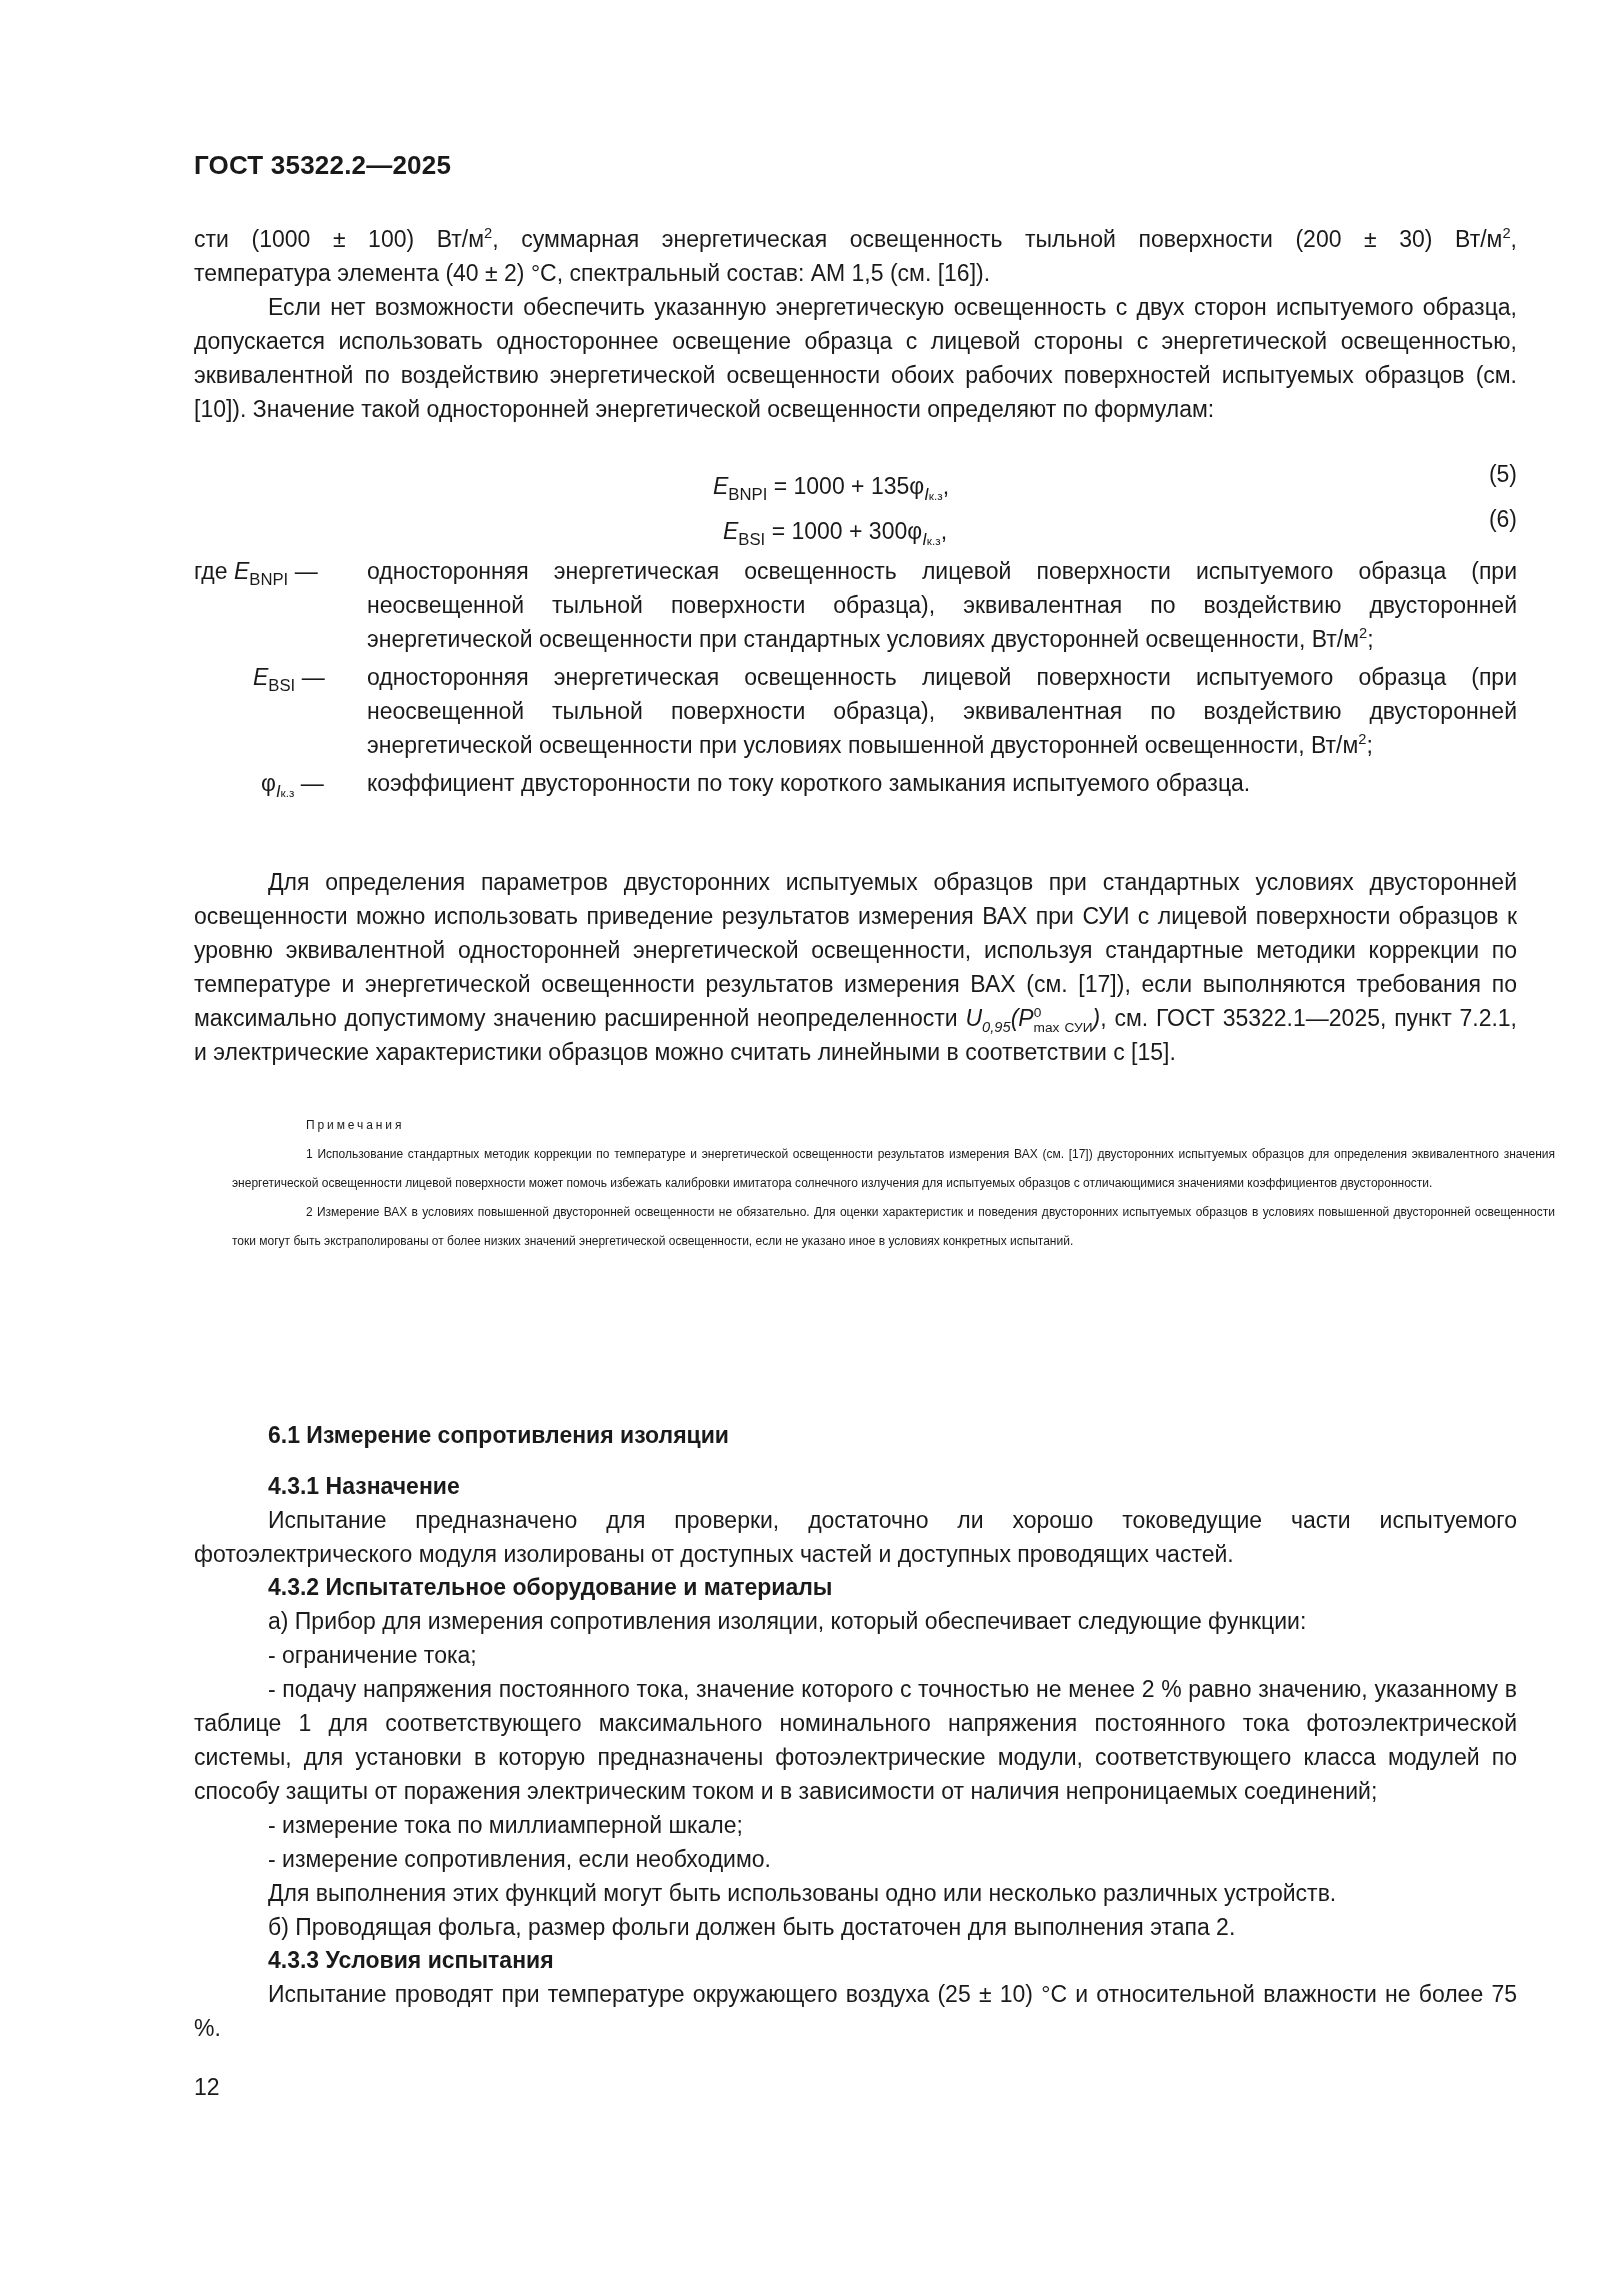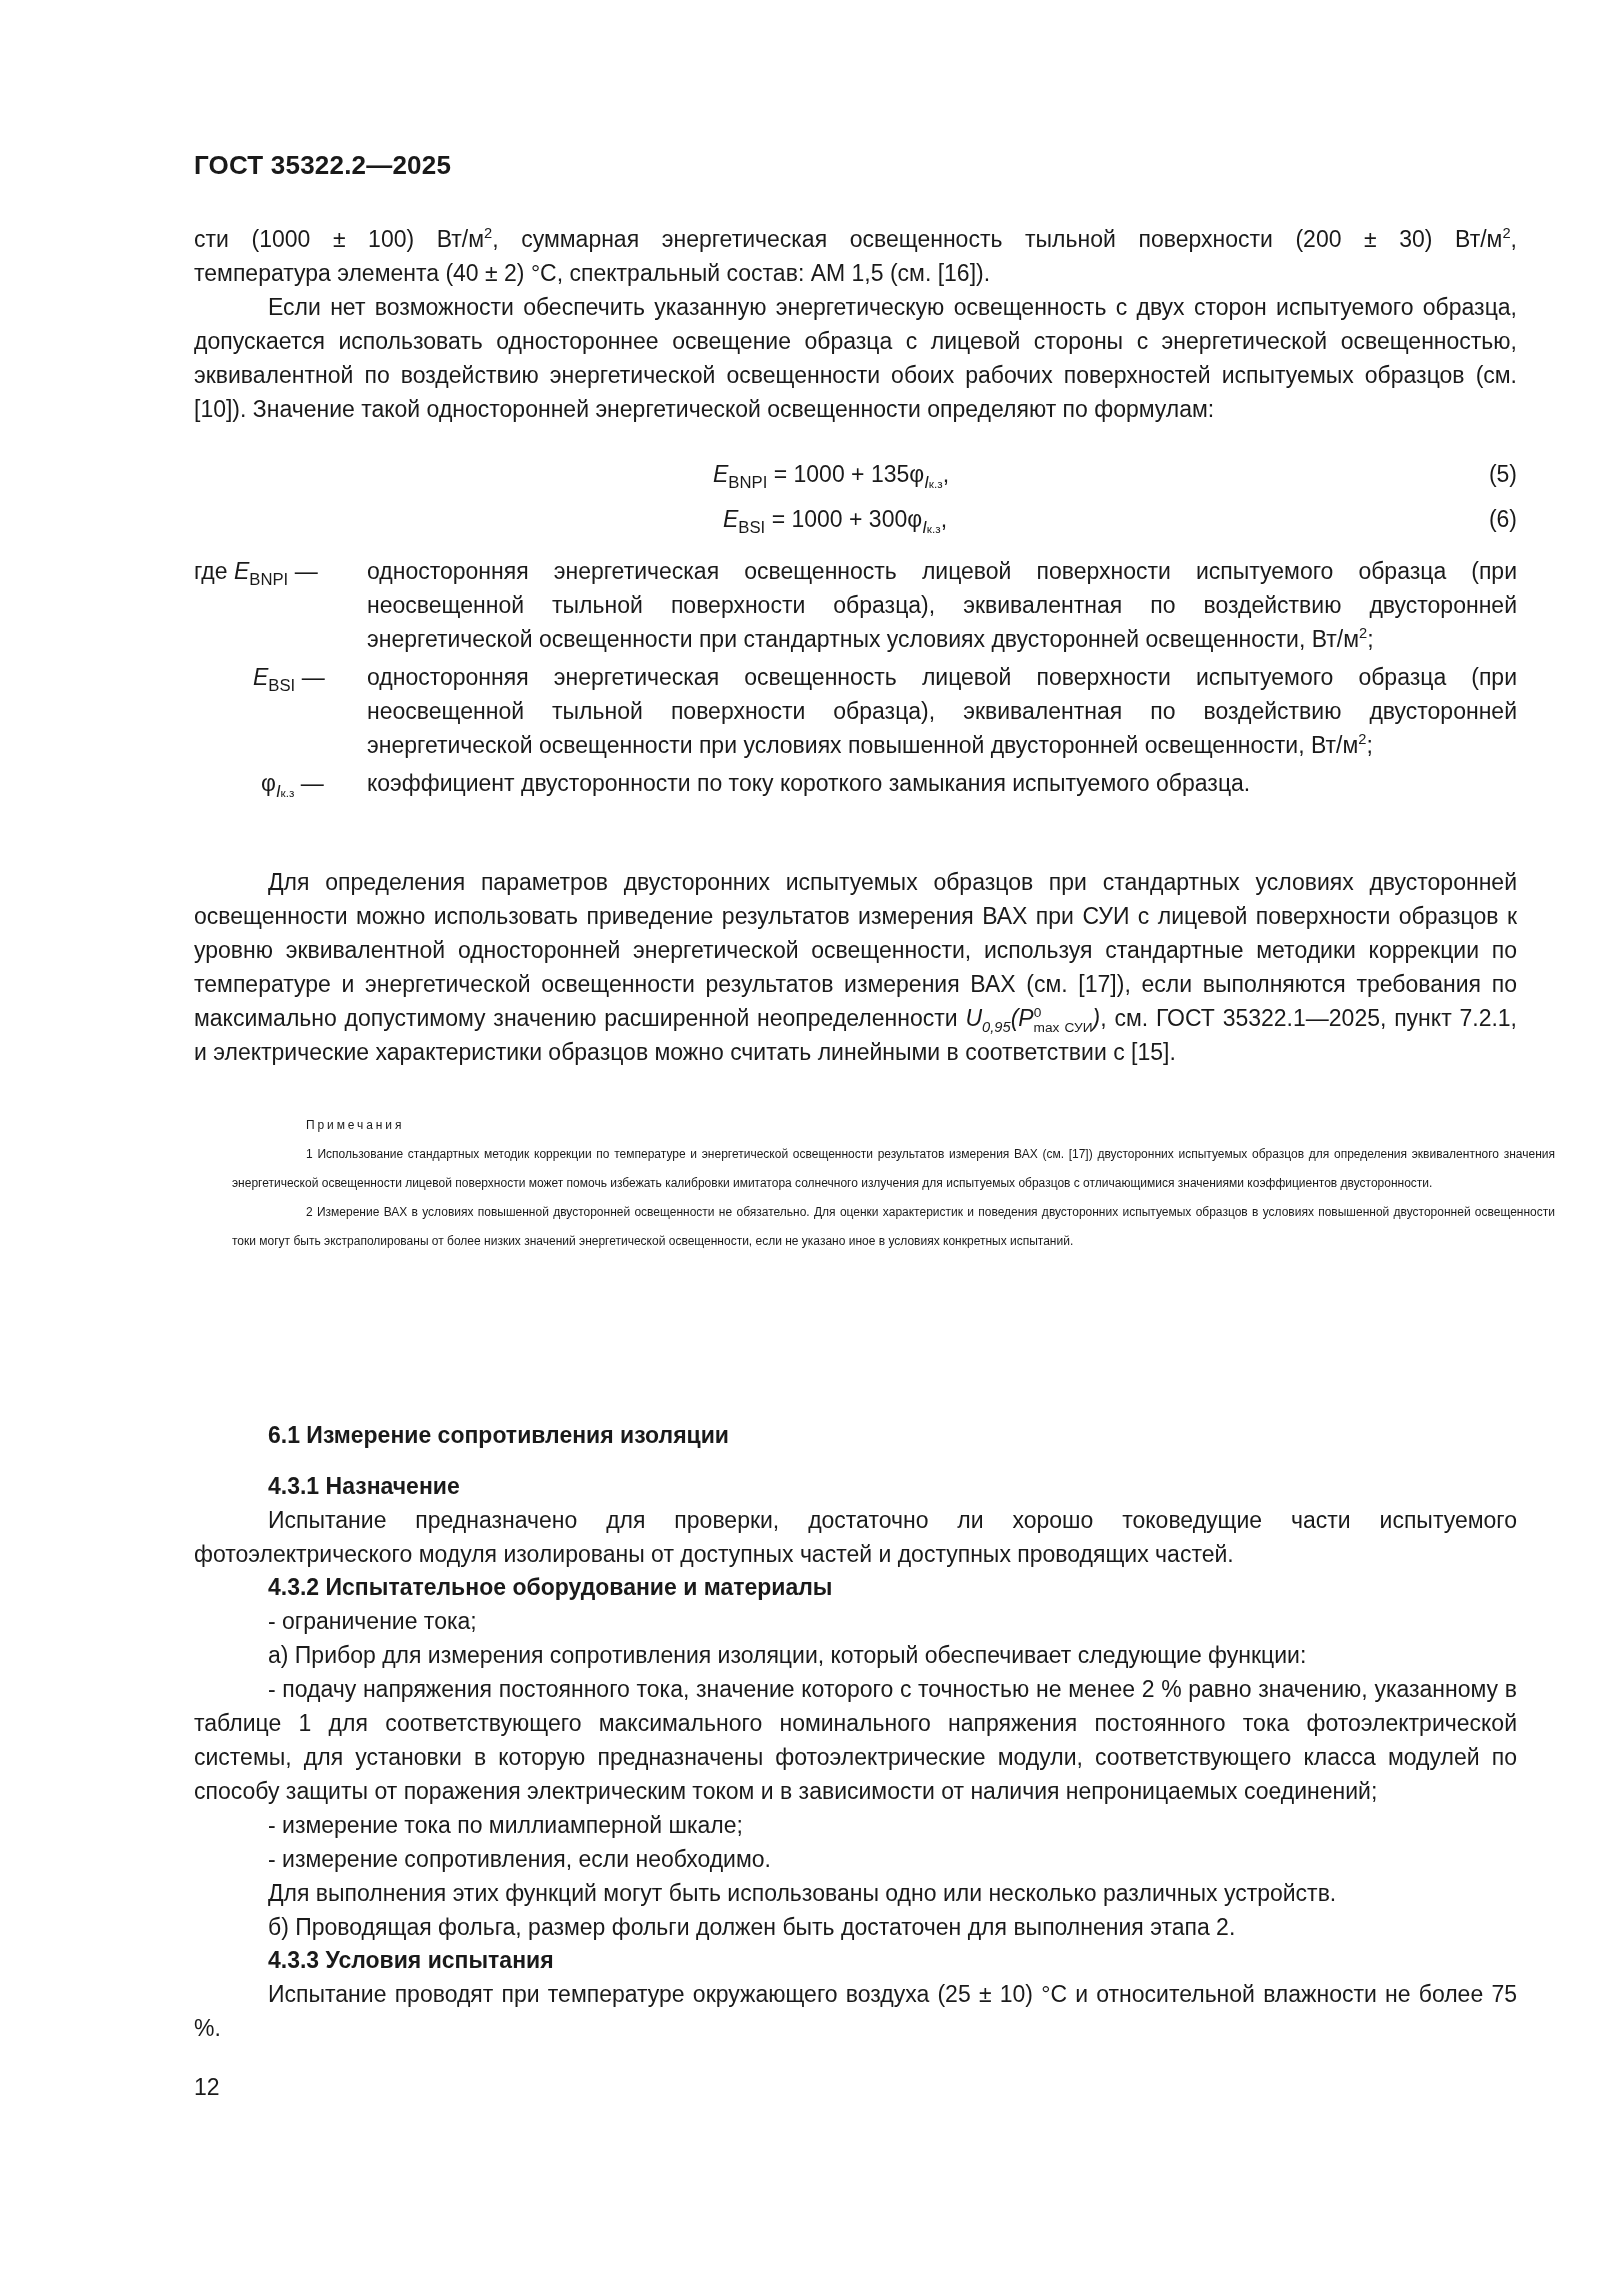--- a/index.html
+++ b/index.html
@@ -8,21 +8,21 @@
     .header { position: absolute; left: 194px; top: 150px; font-weight: bold; font-size: 26px; letter-spacing: 0.2px; }
     .body-text { font-size: 23px; line-height: 34px; text-align: justify; }
     .para { margin: 0; }
     .indent { text-indent: 74px; }
     .block { position: absolute; left: 194px; width: 1323px; }
     sup { font-size: 14.7px; vertical-align: 8.8px; line-height: 0; }
     sub { font-size: 16.7px; vertical-align: -5.9px; line-height: 0; }
     .sub2 { font-size: 11.8px; vertical-align: -5.9px; line-height: 0; font-style: normal; }
     .it { font-style: italic; }
     .formula { position: relative; height: 45px; }
-    .formula .expr { position: absolute; left: 519px; top: 0; font-size: 23px; }
+    .formula .expr { position: absolute; left: 519px; top: 12px; font-size: 23px; }
     .formula .num { position: absolute; right: 0; top: 0; font-size: 23px; }
     .def { position: relative; }
     .def .term { position: absolute; top: 0; text-align: right; white-space: nowrap; }
     .def .text { margin-left: 173px; text-align: justify; }
     .notes { font-size: 12px; line-height: 29px; text-align: justify; margin-left: 38px; }
     .notes-title { letter-spacing: 2.9px; text-indent: 74px; }
     .heading { font-weight: bold; font-size: 23px; line-height: 33px; text-indent: 74px; }
     .bi { font-weight: normal; font-style: italic; }
     .pagenum { position: absolute; left: 194px; top: 2074px; font-size: 23px; }
   </style>
@@ -74,22 +74,22 @@
   <p class="para notes-title">Примечания</p>
   <p class="para indent">1 Использование стандартных методик коррекции по температуре и энергетической освещенности результатов измерения ВАХ (см. [17]) двусторонних испытуемых образцов для определения эквивалентного значения энергетической освещенности лицевой поверхности может помочь избежать калибровки имитатора солнечного излучения для испытуемых образцов с отличающимися значениями коэффициентов двусторонности.</p>
   <p class="para indent">2 Измерение ВАХ в условиях повышенной двусторонней освещенности не обязательно. Для оценки характеристик и поведения двусторонних испытуемых образцов в условиях повышенной двусторонней освещенности токи могут быть экстраполированы от более низких значений энергетической освещенности, если не указано иное в условиях конкретных испытаний.</p>
 </div>
 
 <div class="block body-text" style="top: 1419px;">
   <p class="para heading">6.1 Измерение сопротивления изоляции</p>
   <p class="para heading" style="margin-top: 17.6px;">4.3.1 Назначение</p>
   <p class="para indent">Испытание предназначено для проверки, достаточно ли хорошо токоведущие части испытуемого фотоэлектрического модуля изолированы от доступных частей и доступных проводящих частей.</p>
   <p class="para heading">4.3.2 Испытательное оборудование и материалы</p>
+  <p class="para indent">а) Прибор для измерения сопротивления изоляции, который обеспечивает следующие функции:</p>
   <p class="para indent">-  ограничение тока;</p>
-  <p class="para indent">а) Прибор для измерения сопротивления изоляции, который обеспечивает следующие функции:</p>
   <p class="para indent">-  подачу напряжения постоянного тока, значение которого с точностью не менее 2 % равно значению, указанному в таблице 1 для соответствующего максимального номинального напряжения постоянного тока фотоэлектрической системы, для установки в которую предназначены фотоэлектрические модули, соответствующего класса модулей по способу защиты от поражения электрическим током и в зависимости от наличия непроницаемых соединений;</p>
   <p class="para indent">-  измерение тока по миллиамперной шкале;</p>
   <p class="para indent">-  измерение сопротивления, если необходимо.</p>
   <p class="para indent">Для выполнения этих функций могут быть использованы одно или несколько различных устройств.</p>
   <p class="para indent">б) Проводящая фольга, размер фольги должен быть достаточен для выполнения этапа 2.</p>
   <p class="para heading">4.3.3 Условия испытания</p>
   <p class="para indent">Испытание проводят при температуре окружающего воздуха (25 ± 10) °С и относительной влажности не более 75 %.</p>
 </div>
 
 <div class="pagenum">12</div>

